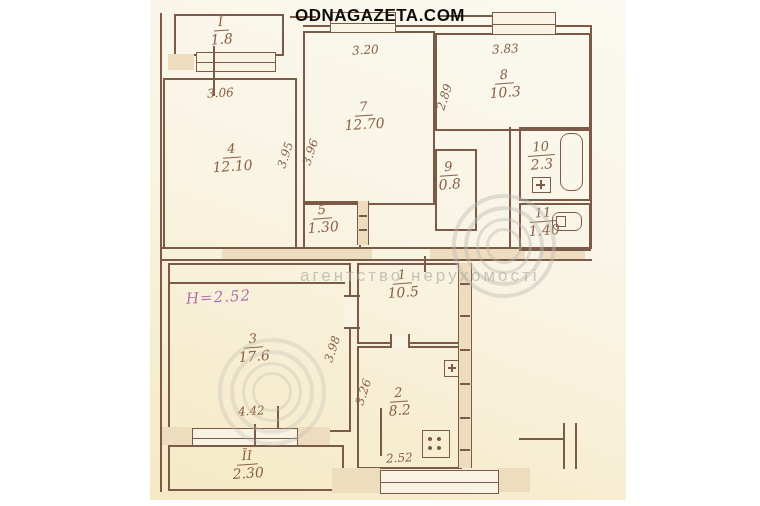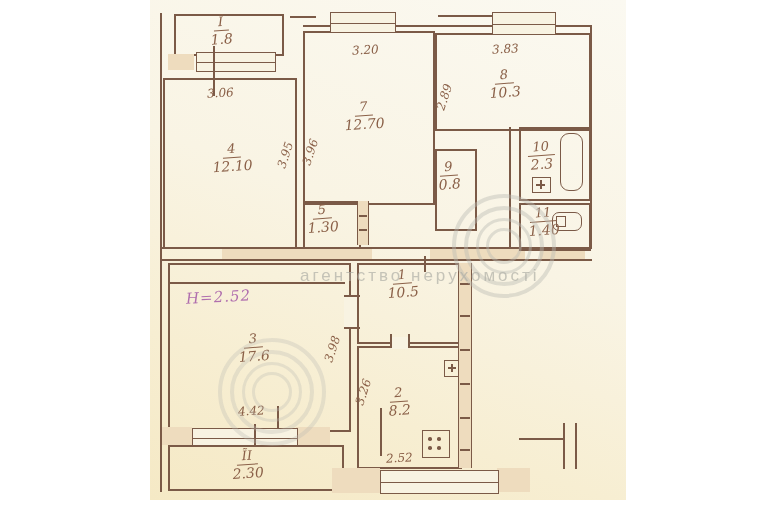--- a/index.html
+++ b/index.html
@@ -63,20 +63,21 @@
               font-family:"Liberation Sans",sans-serif;font-size:17px;letter-spacing:3px;
               color:rgba(175,175,166,.7);}
 </style>
 </head>
 <body>
 
 <div class="stage">
 
   <div class="paper"></div>
 
+  <div class="banner">ODNAGAZETA.COM</div>
   <div class="w" style="left:290px;top:16px;width:26px;height:1.5px"></div>
   <div class="w" style="left:438px;top:15px;width:80px;height:1.5px"></div>
 
   <div class="w" style="left:160px;top:13px;width:2px;height:479px"></div>
   <div class="w" style="left:303px;top:25px;width:289px;height:2px"></div>
   <div class="w" style="left:590px;top:25px;width:2px;height:222px"></div>
   <div class="w" style="left:162px;top:247px;width:430px;height:2px"></div>
   <div class="w" style="left:162px;top:259px;width:430px;height:2px"></div>
   <div class="tan" style="left:222px;top:249px;width:150px;height:10px"></div>
   <div class="tan" style="left:430px;top:249px;width:95px;height:10px"></div>

